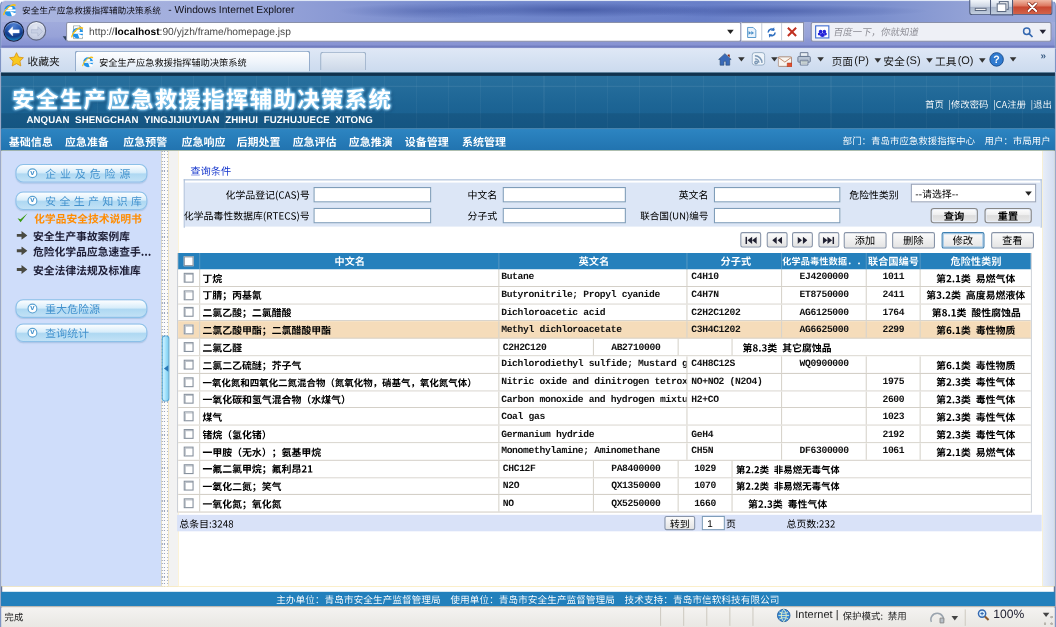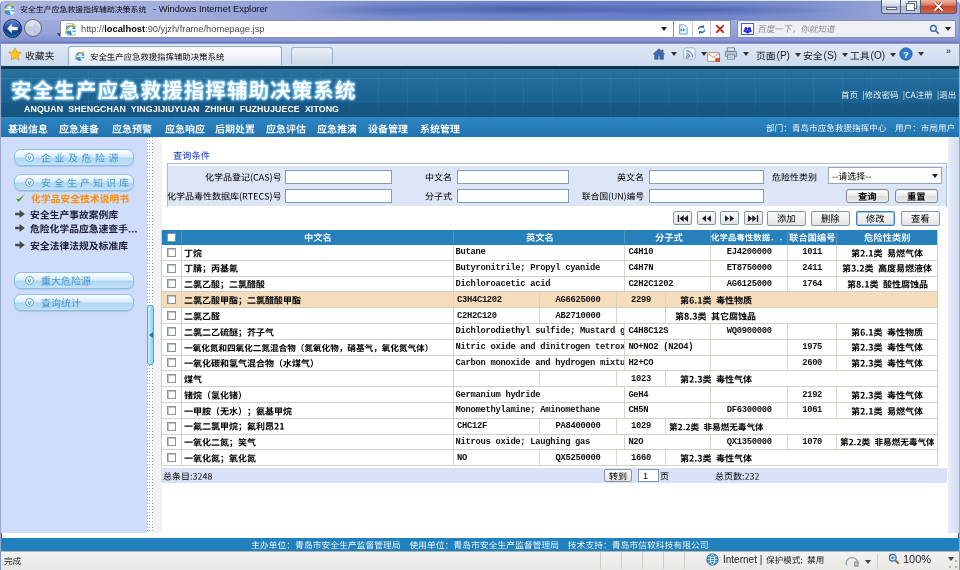--- a/index.html
+++ b/index.html
@@ -1305,20 +1305,21 @@
                 <use href="#bff1b" x="6000"></use>
                 <use href="#b4e8c" x="7000"></use>
                 <use href="#b6c2f" x="8000"></use>
                 <use href="#b918b" x="9000"></use>
                 <use href="#b9178" x="10000"></use>
                 <use href="#b7532" x="11000"></use>
                 <use href="#b916f" x="12000"></use>
               </g>
             </svg>
           </div>
+          <div class="tc c2 mono">Methyl dichloroacetate</div>
           <div class="tc c3 mono">C3H4C1202</div>
           <div class="tc c4 mono">AG6625000</div>
           <div class="tc c5 mono">2299</div>
           <div class="tc c6">
             <svg class="z" width="72.05" height="11.70" viewBox="0 -1070 8005 1300" fill="#000">
               <g transform="scale(1,-1)">
                 <use href="#b7b2c" x="0"></use>
                 <use href="#b36" x="1000"></use>
                 <use href="#b2e" x="1590"></use>
                 <use href="#b31" x="1915"></use>
@@ -1514,20 +1515,21 @@
             <div class="cbx"></div>
           </div>
           <div class="tc c1">
             <svg class="z" width="18.00" height="11.70" viewBox="0 -1070 2000 1300" fill="#000">
               <g transform="scale(1,-1)">
                 <use href="#b7164" x="0"></use>
                 <use href="#b6c14" x="1000"></use>
               </g>
             </svg>
           </div>
+          <div class="tc c2 mono">Coal gas</div>
           <div class="tc c3 mono"></div>
           <div class="tc c4 mono"></div>
           <div class="tc c5 mono">1023</div>
           <div class="tc c6">
             <svg class="z" width="72.05" height="11.70" viewBox="0 -1070 8005 1300" fill="#000">
               <g transform="scale(1,-1)">
                 <use href="#b7b2c" x="0"></use>
                 <use href="#b32" x="1000"></use>
                 <use href="#b2e" x="1590"></use>
                 <use href="#b33" x="1915"></use>
@@ -1674,21 +1676,20 @@
                 <use href="#b6c27" x="1000"></use>
                 <use href="#b5316" x="2000"></use>
                 <use href="#b4e8c" x="3000"></use>
                 <use href="#b6c2e" x="4000"></use>
                 <use href="#bff1b" x="5000"></use>
                 <use href="#b7b11" x="6000"></use>
                 <use href="#b6c14" x="7000"></use>
               </g>
             </svg>
           </div>
-          <div class="tc c2 mono">Nitrous oxide; Laughing gas</div>
           <div class="tc c3 mono">N2O</div>
           <div class="tc c4 mono">QX1350000</div>
           <div class="tc c5 mono">1070</div>
           <div class="tc c6">
             <svg class="z" width="94.64" height="11.18" viewBox="0 -1070 11005 1300" fill="#000">
               <g transform="scale(1,-1)">
                 <use href="#b7b2c" x="0"></use>
                 <use href="#b32" x="1000"></use>
                 <use href="#b2e" x="1590"></use>
                 <use href="#b32" x="1915"></use>

